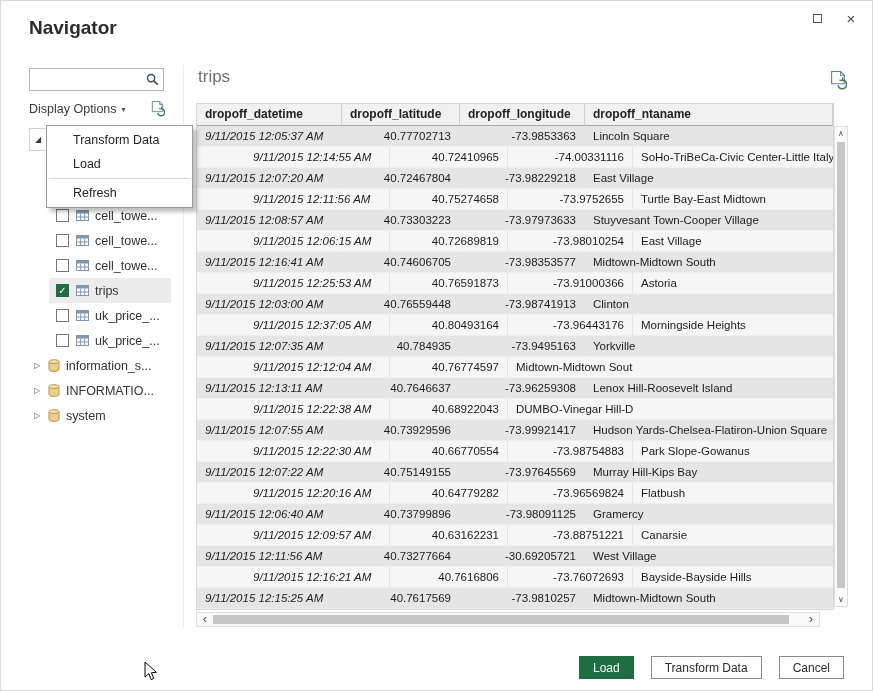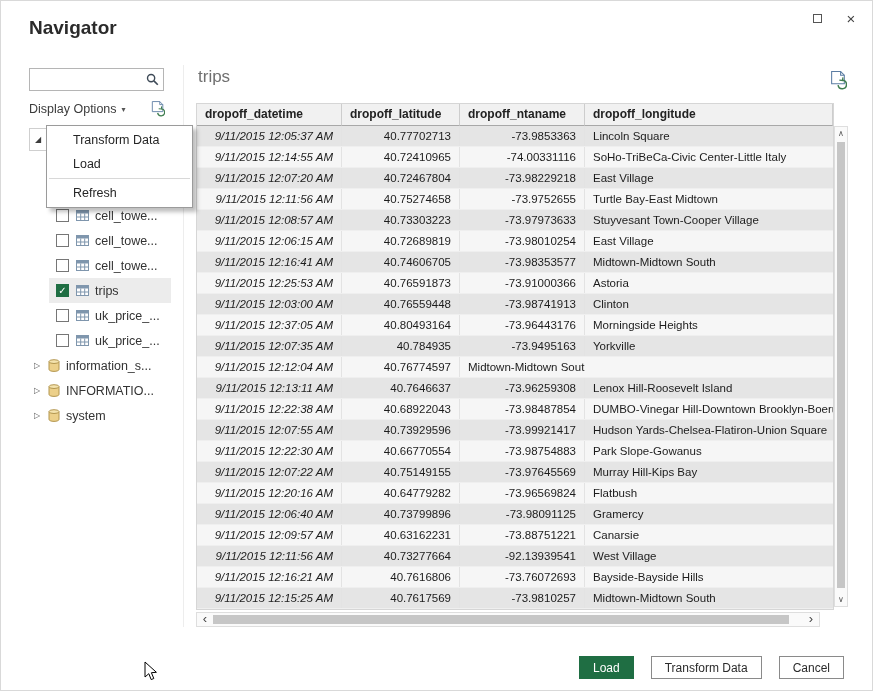--- a/index.html
+++ b/index.html
@@ -53,28 +53,28 @@
 
   
   .preview-title { position:absolute; left:197px; top:66px; font-size:17px; color:#707070; }
   .preview-refresh { position:absolute; left:829px; top:70px; display:flex; }
 
   .ptable { position:absolute; left:195px; top:102px; width:638px; border:1px solid #d6d6d6; background:#e5e5e5; }
   .prow { display:grid; grid-template-columns:145px 118px 125px 1fr; }
   .pcell { font-size:11.5px; padding:0 8px; white-space:nowrap; overflow:hidden;
            border-right:1px solid #e3e3e3; color:#1c1c1c; }
   .pcell:last-child { border-right:none; }
-  .c0 { font-style:italic; text-align:right; }
+  .c0 { font-style:italic; text-align:left; }
   .c1, .c2 { text-align:right; }
   .c3 { text-align:left; }
   .phead { height:22px; line-height:21px; }
   .phead .pcell { background:#f1f1f1; font-weight:bold; font-size:12px; font-style:normal;
                   text-align:left; border-bottom:1px solid #a8a8a8; border-right:1px solid #cdcdcd; color:#222; }
   .brow { height:21px; line-height:20px; border-bottom:1px solid #efefef; }
-  .brow.alt { background:#f6f6f6; }
+  .brow.alt { background:#f6f6f6;padding-left:48px; }
 
   
   .vscroll { position:absolute; left:833px; top:125px; width:14px; height:481px;
              background:#fafafa; border:1px solid #dedede; }
   .vs-arrow { position:absolute; left:0; width:12px; text-align:center; font-size:8px; color:#555; }
   .vs-up { top:2px; } .vs-down { bottom:2px; }
   .vs-thumb { position:absolute; left:2px; right:2px; top:15px; bottom:18px; background:#c6c6c6; }
 
   .hscroll { position:absolute; left:195px; top:611px; width:624px; height:15px;
              background:#fafafa; border:1px solid #dedede; }
@@ -263,22 +263,22 @@
         <path d="M10 .5 v3.5 h3.5" fill="none" stroke="#5b7da3"></path>
         <path d="M7.6 13.4 a4 4 0 1 0 4.2 -4.6" fill="none" stroke="#3f7d4f" stroke-width="1.4"></path>
         <path d="M12.2 6 l-.4 3 -3 -.4" fill="none" stroke="#3f7d4f" stroke-width="1.2"></path>
       </svg>
   </span>
 
   <div class="ptable">
     <div class="prow phead" id="phead">
         <div class="pcell c0">dropoff_datetime</div>
         <div class="pcell c1">dropoff_latitude</div>
+        <div class="pcell c2">dropoff_longitude</div>
         <div class="pcell c3">dropoff_ntaname</div>
-        <div class="pcell c2">dropoff_longitude</div>
       </div>
     <div id="pbody">
         <div class="prow brow">
           <div class="pcell c0">9/11/2015 12:05:37 AM</div>
           <div class="pcell c1">40.77702713</div>
           <div class="pcell c2">-73.9853363</div>
           <div class="pcell c3">Lincoln Square</div>
         </div>
         <div class="prow brow alt">
           <div class="pcell c0">9/11/2015 12:14:55 AM</div>
@@ -347,21 +347,20 @@
         </div>
         <div class="prow brow">
           <div class="pcell c0">9/11/2015 12:13:11 AM</div>
           <div class="pcell c1">40.7646637</div>
           <div class="pcell c2">-73.96259308</div>
           <div class="pcell c3">Lenox Hill-Roosevelt Island</div>
         </div>
         <div class="prow brow alt">
           <div class="pcell c0">9/11/2015 12:22:38 AM</div>
           <div class="pcell c1">40.68922043</div>
-          <div class="pcell c2">-73.98487854</div>
           <div class="pcell c3">DUMBO-Vinegar Hill-Downtown Brooklyn-Boerum</div>
         </div>
         <div class="prow brow">
           <div class="pcell c0">9/11/2015 12:07:55 AM</div>
           <div class="pcell c1">40.73929596</div>
           <div class="pcell c2">-73.99921417</div>
           <div class="pcell c3">Hudson Yards-Chelsea-Flatiron-Union Square</div>
         </div>
         <div class="prow brow alt">
           <div class="pcell c0">9/11/2015 12:22:30 AM</div>
@@ -389,21 +388,21 @@
         </div>
         <div class="prow brow alt">
           <div class="pcell c0">9/11/2015 12:09:57 AM</div>
           <div class="pcell c1">40.63162231</div>
           <div class="pcell c2">-73.88751221</div>
           <div class="pcell c3">Canarsie</div>
         </div>
         <div class="prow brow">
           <div class="pcell c0">9/11/2015 12:11:56 AM</div>
           <div class="pcell c1">40.73277664</div>
-          <div class="pcell c2">-92.13939541</div>
+          <div class="pcell c2">-30.69205721</div>
           <div class="pcell c3">West Village</div>
         </div>
         <div class="prow brow alt">
           <div class="pcell c0">9/11/2015 12:16:21 AM</div>
           <div class="pcell c1">40.7616806</div>
           <div class="pcell c2">-73.76072693</div>
           <div class="pcell c3">Bayside-Bayside Hills</div>
         </div>
         <div class="prow brow">
           <div class="pcell c0">9/11/2015 12:15:25 AM</div>

